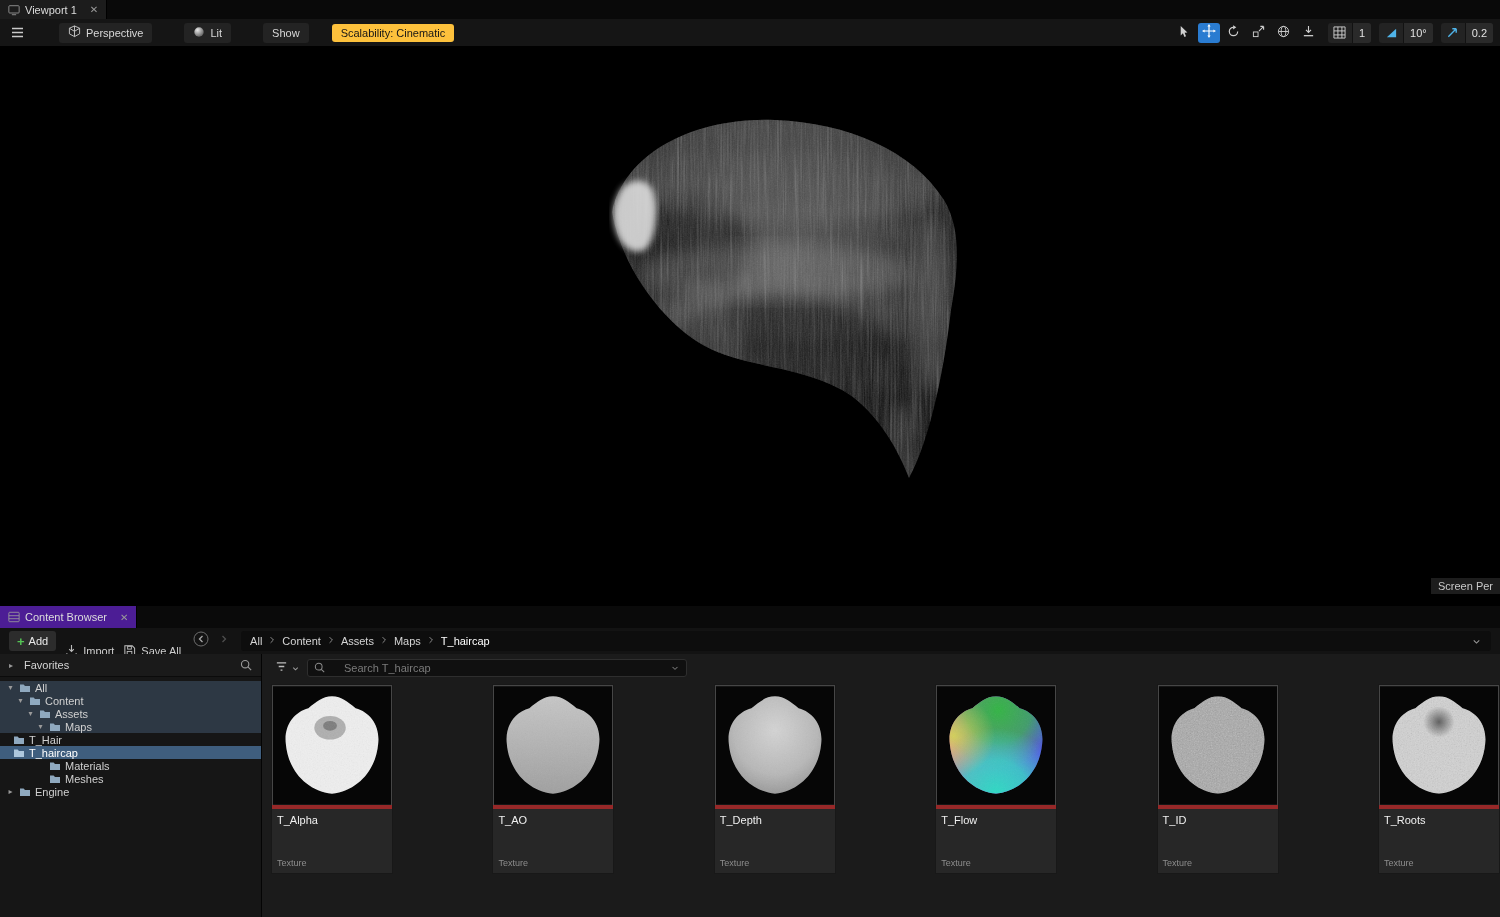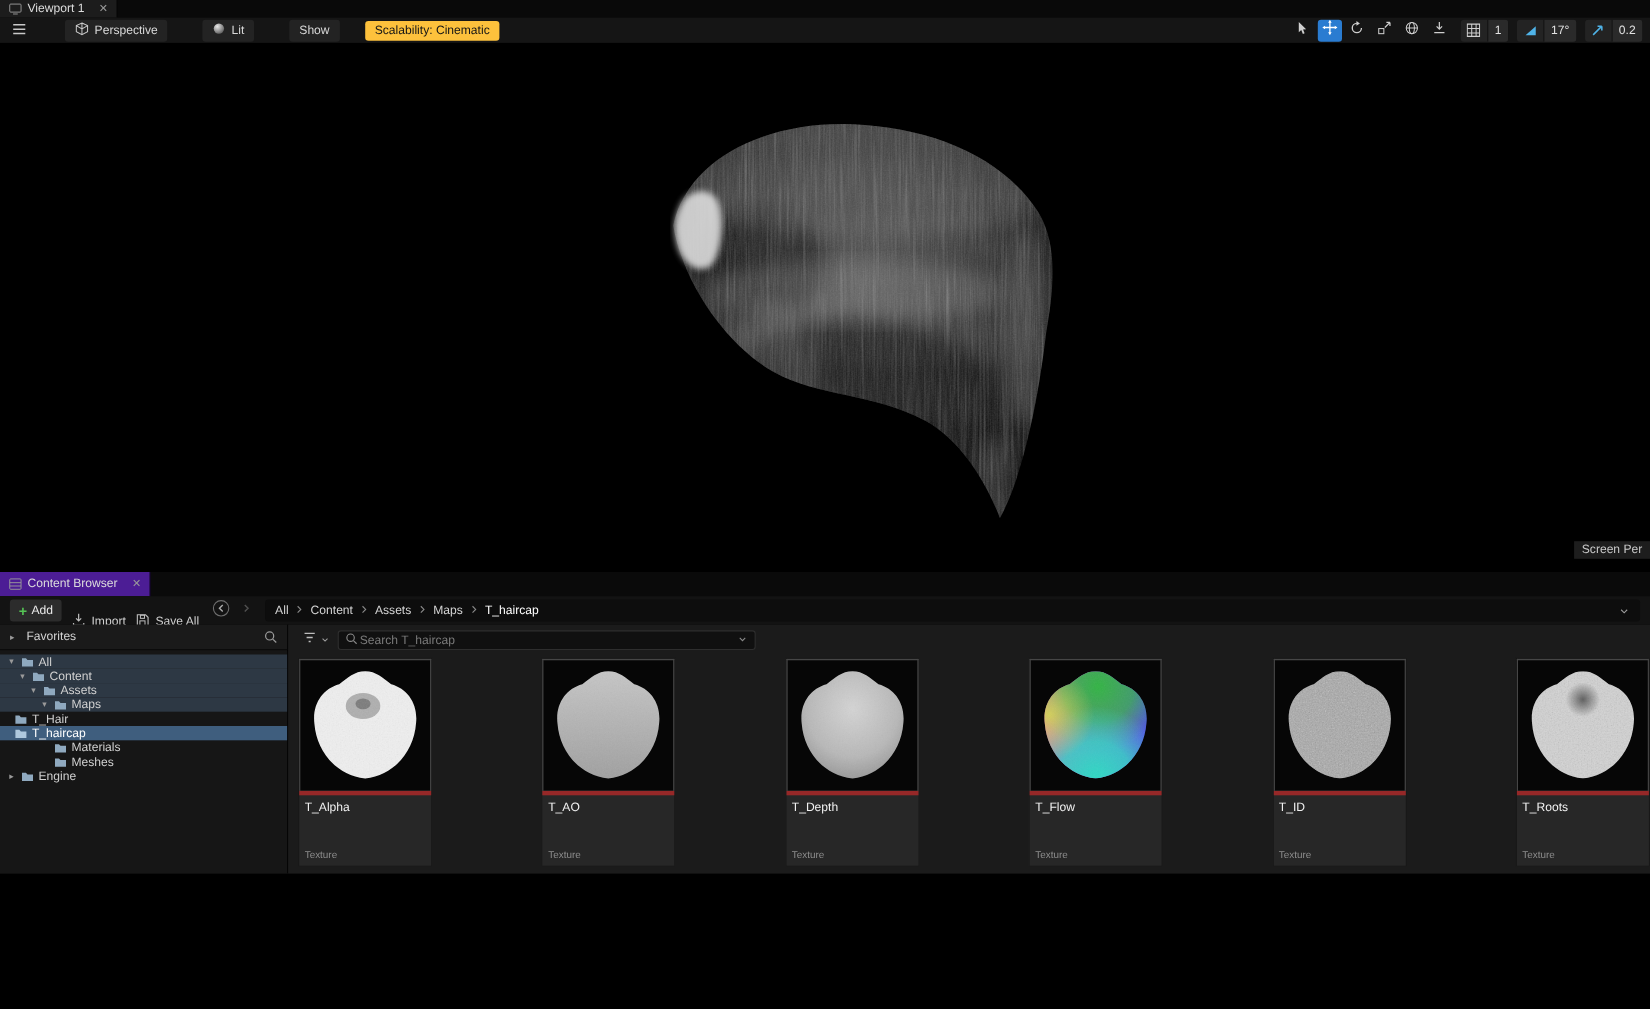--- a/index.html
+++ b/index.html
@@ -1,18 +1,18 @@
 <!DOCTYPE html>
 <html><head>
 <meta charset="utf-8">
 <style>
   * { margin:0; padding:0; box-sizing:border-box; }
   html,body { width:1500px; height:917px; background:#000; overflow:hidden;
               font-family:"Liberation Sans", sans-serif; }
-  .app { width:1500px; height:794px; display:flex; flex-direction:column; background:#0a0a0a; }
+  .app { width:1500px; height:917px; display:flex; flex-direction:column; background:#0a0a0a; }
 
   
   .vp-tabbar { height:19px; background:#090909; display:flex; align-items:stretch; }
   .tab { display:flex; align-items:center; gap:5px; padding:0 8px; background:#1c1c1c;
          font-size:11px; color:#dcdcdc; border-right:1px solid #000; }
   .tab-close { font-size:10px; color:#9a9a9a; margin-left:8px; cursor:default; }
   .tab-ic { display:flex; }
 
   
   .vp-toolbar { height:28px; background:#151515; display:flex; align-items:center; gap:7px;
@@ -63,21 +63,21 @@
   .folder-ic { flex:none; display:flex; }
   .lvl0{padding-left:6px} .lvl1{padding-left:16px} .lvl2{padding-left:26px}
   .lvl3{padding-left:36px} .lvl4{}
   .tree-row.anc { background:#2d3844; }
   .tree-row.sel { background:#3f5e7e; color:#fff; }
 
   .cb-right { flex:1; display:flex; flex-direction:column; background:#1b1b1b; min-width:0; }
   .filter-row { height:27px; display:flex; align-items:center; gap:7px; padding:0 13px; flex:none; }
   .filter-btn { display:flex; align-items:center; gap:3px; }
   .search-box { width:380px; height:18px; background:#101010; border:1px solid #2e2e2e; border-radius:3px;
-                display:flex; align-items:center; gap:2px; padding:0 6px; }
+                display:flex; align-items:center; gap:19px; padding:0 6px; }
   .search-input { flex:1; background:transparent; border:none; outline:none; color:#d0d0d0;
                   font-size:11px; font-family:inherit; }
   .search-input::placeholder { color:#7a7a7a; }
   .asset-grid { flex:1; display:flex; gap:9px; padding:3px 0 0 9px; align-items:flex-start;justify-content:space-between; }
   .tile { width:122px; background:#272727; border:1px solid #181818; }
   .thumb { width:100%; height:120px; display:block; border:1px solid #464646; border-bottom:none; }
   .color-bar { height:4px; background:#962828; }
   .tile-info { height:64px; display:flex; flex-direction:column; justify-content:space-between; padding:5px; }
   .tile-name { font-size:11px; color:#f0f0f0; }
   .tile-type { font-size:9px; color:#8d8d8d; }
@@ -257,21 +257,21 @@
             </svg>
         </span>
         <span class="pval">1</span>
       </div>
       <div class="pill">
         <span class="picon">
           <svg width="13" height="13" viewBox="0 0 14 14">
               <path d="M2 12 L12 12 L12 3 Z" fill="#4fb3e8"></path>
             </svg>
         </span>
-        <span class="pval">17°</span>
+        <span class="pval">10°</span>
       </div>
       <div class="pill">
         <span class="picon">
           <svg width="13" height="13" viewBox="0 0 14 14">
               <path d="M2.5 11.5 L11 3 M11 3 L6.8 3 M11 3 L11 7.2" fill="none" stroke="#4fb3e8" stroke-width="1.5"></path>
             </svg>
         </span>
         <span class="pval">0.2</span>
       </div>
     </div>

